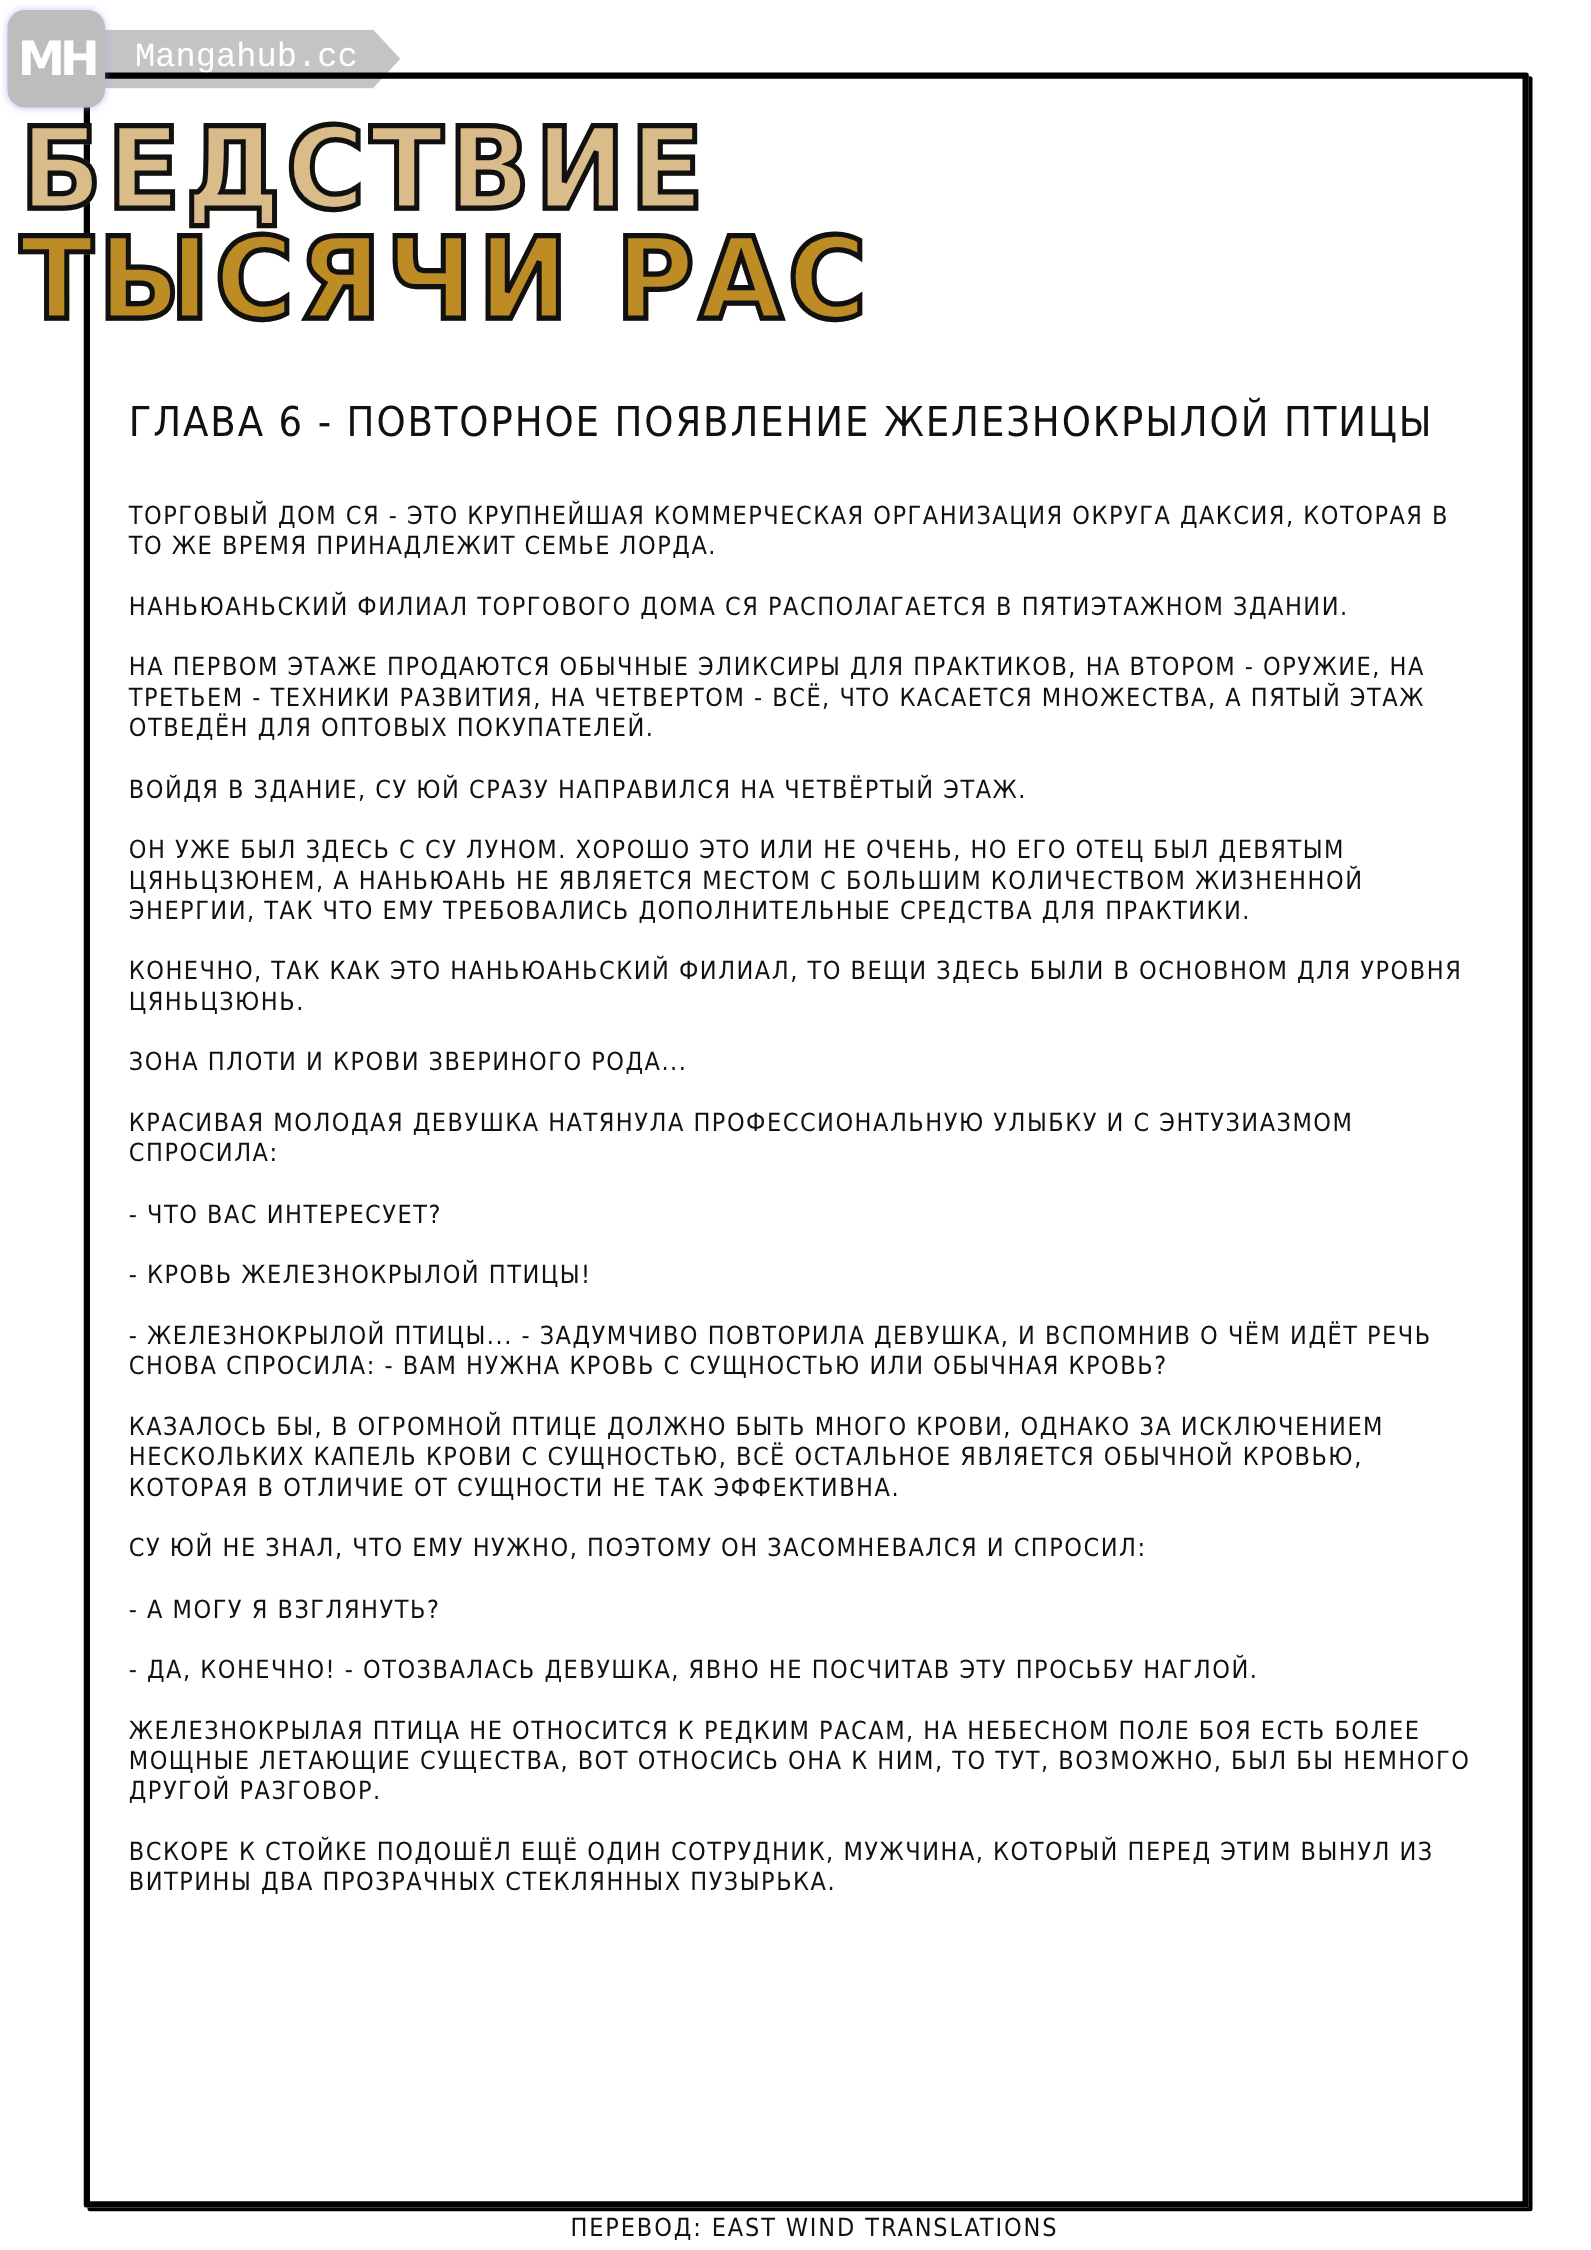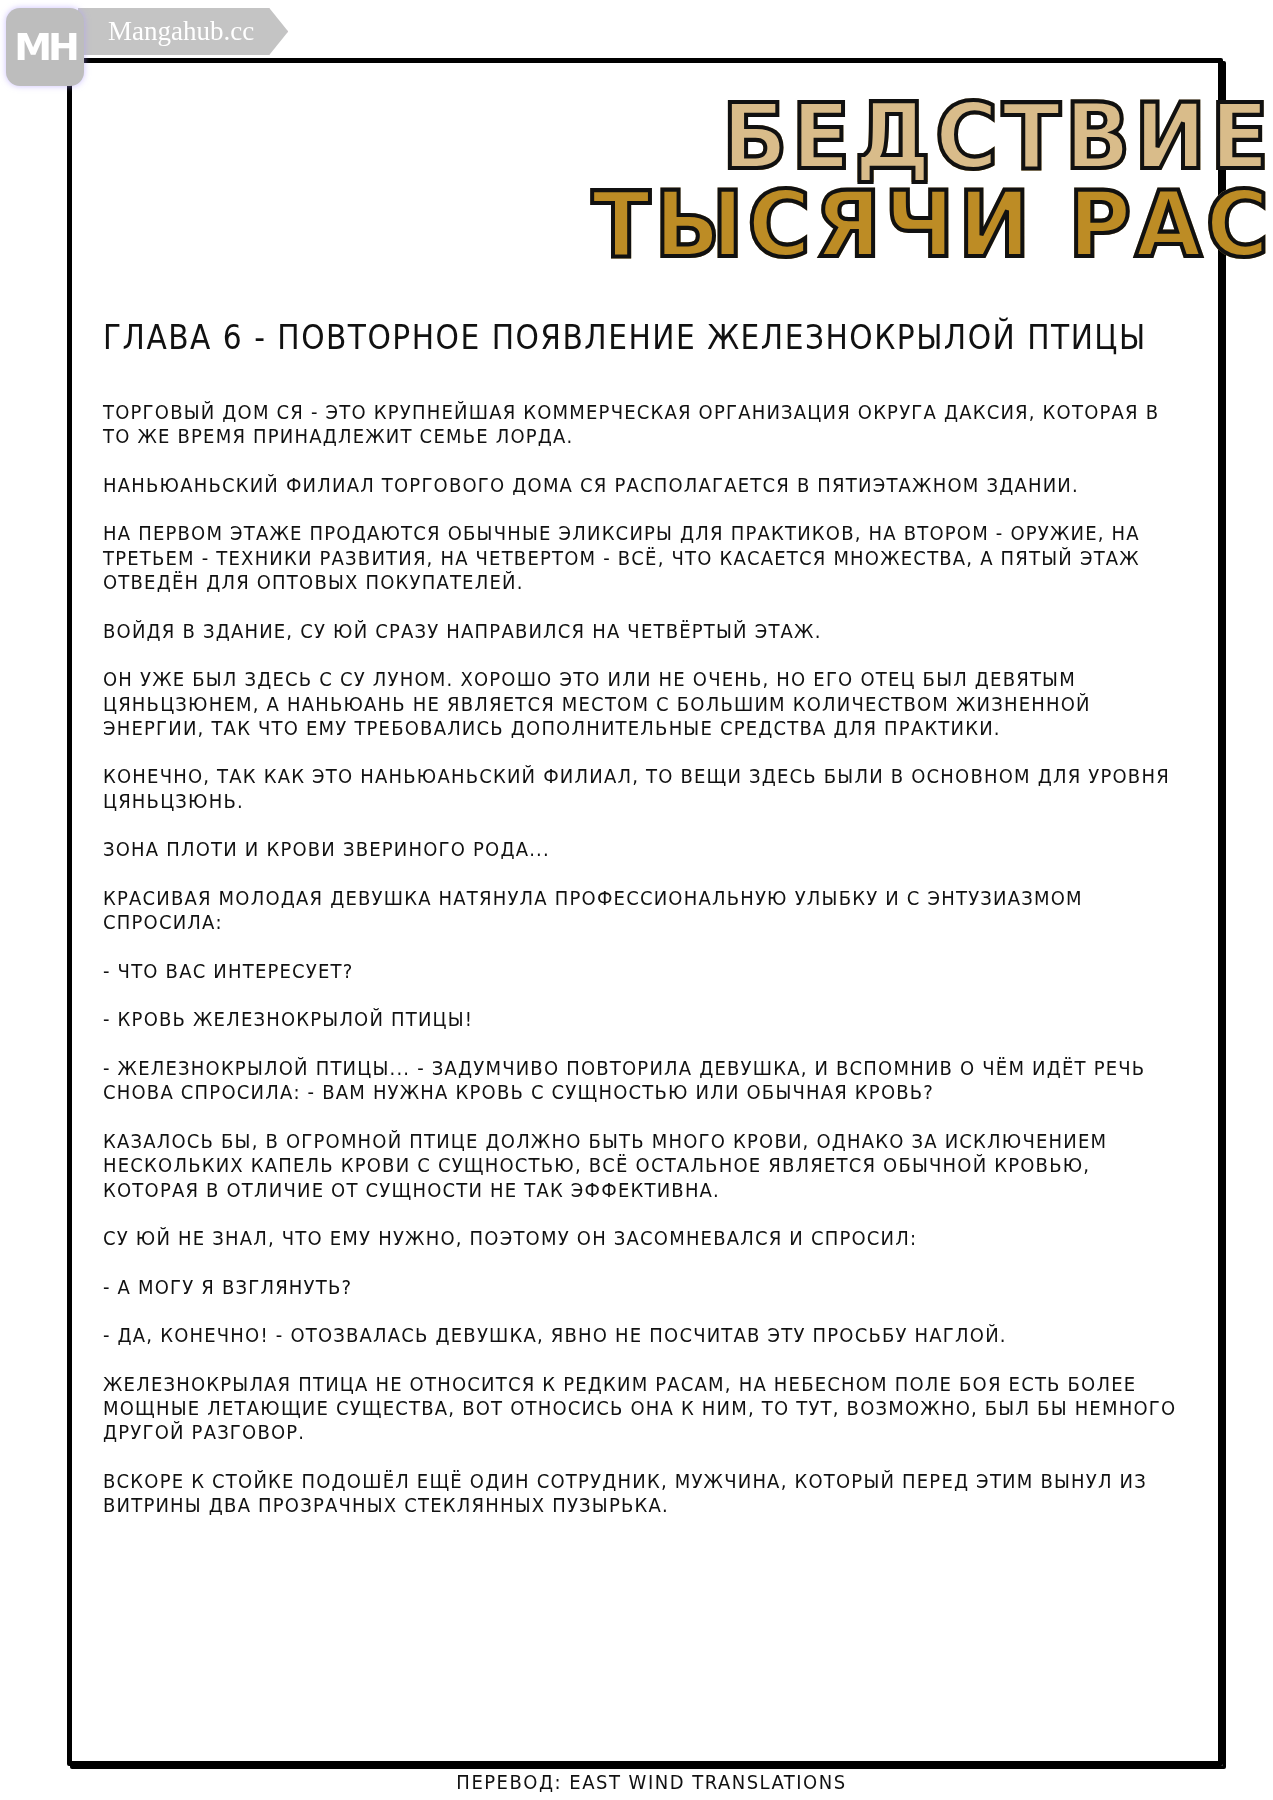--- a/index.html
+++ b/index.html
@@ -1,27 +1,27 @@
 <!DOCTYPE html>
 <html><head>
 <meta charset="utf-8">
 <style>
   html, body { margin:0; padding:0; }
   body { width:1273px; height:1800px; background:#ffffff; position:relative; overflow:hidden;
          font-family:"DejaVu Sans Condensed","DejaVu Sans", sans-serif; color:#111; }
-  .wm { position:absolute; left:6px; top:8px; height:78px; display:flex; align-items:flex-start; }
+  .wm { position:absolute; left:6px; top:8px; height:78px; display:flex; align-items:center; }
   .wm-logo { width:78px; height:78px; border-radius:14px; background:#bdbdbd;
              box-shadow:0 0 6px rgba(170,150,255,0.6); display:flex; align-items:center; justify-content:center;
              font-family:"DejaVu Sans", sans-serif; font-weight:bold; font-size:38px; color:#fff; letter-spacing:-4px; position:relative; z-index:2; }
   .wm-tag { height:47px; margin-left:-6px; background:#c4c4c4; display:flex; align-items:center;
-            padding:0 34px 0 30px; font-family:Liberation Serif, serif; font-size:27px; color:#fff;
+            padding:0 34px 0 30px; font-family:Liberation Mono, monospace; font-size:27px; color:#fff;
             clip-path:polygon(0 0, 91% 0, 100% 50%, 91% 100%, 0 100%); box-shadow:0 0 6px rgba(255,150,200,0.5); }
   .frame { position:absolute; left:67px; top:58px; width:1146px; height:1698px; border:5px solid #000;
            border-radius:2px; box-shadow:3px 3px 0 #000; }
-  .title { position:absolute; left:0; right:0; top:92px; text-align:right; }
+  .title { position:absolute; left:16px; right:0; top:92px; text-align:left; }
   .title-line { display:block; font-family:"DejaVu Sans", sans-serif; font-weight:bold; font-size:86px; line-height:88px;
                 letter-spacing:4px; color:#c89a34; -webkit-text-stroke:4px #111; transform:scaleY(1.05);
                 background:linear-gradient(#e0c79a, #b98a22); -webkit-background-clip:text; background-clip:text;
                 text-shadow:none; }
   .title-line.l1 { color:#d9bc8a; }
   .title-line.l2 { color:#bd8c25; }
   .heading { position:absolute; left:103px; top:319px; width:1080px; font-size:33px; line-height:38px;
              text-transform:uppercase; letter-spacing:1.5px; transform:scaleX(1.0); }
   .body { position:absolute; left:103px; top:400px; width:1085px; font-size:20px; line-height:24.3px;
           text-transform:uppercase; letter-spacing:1.2px; }

